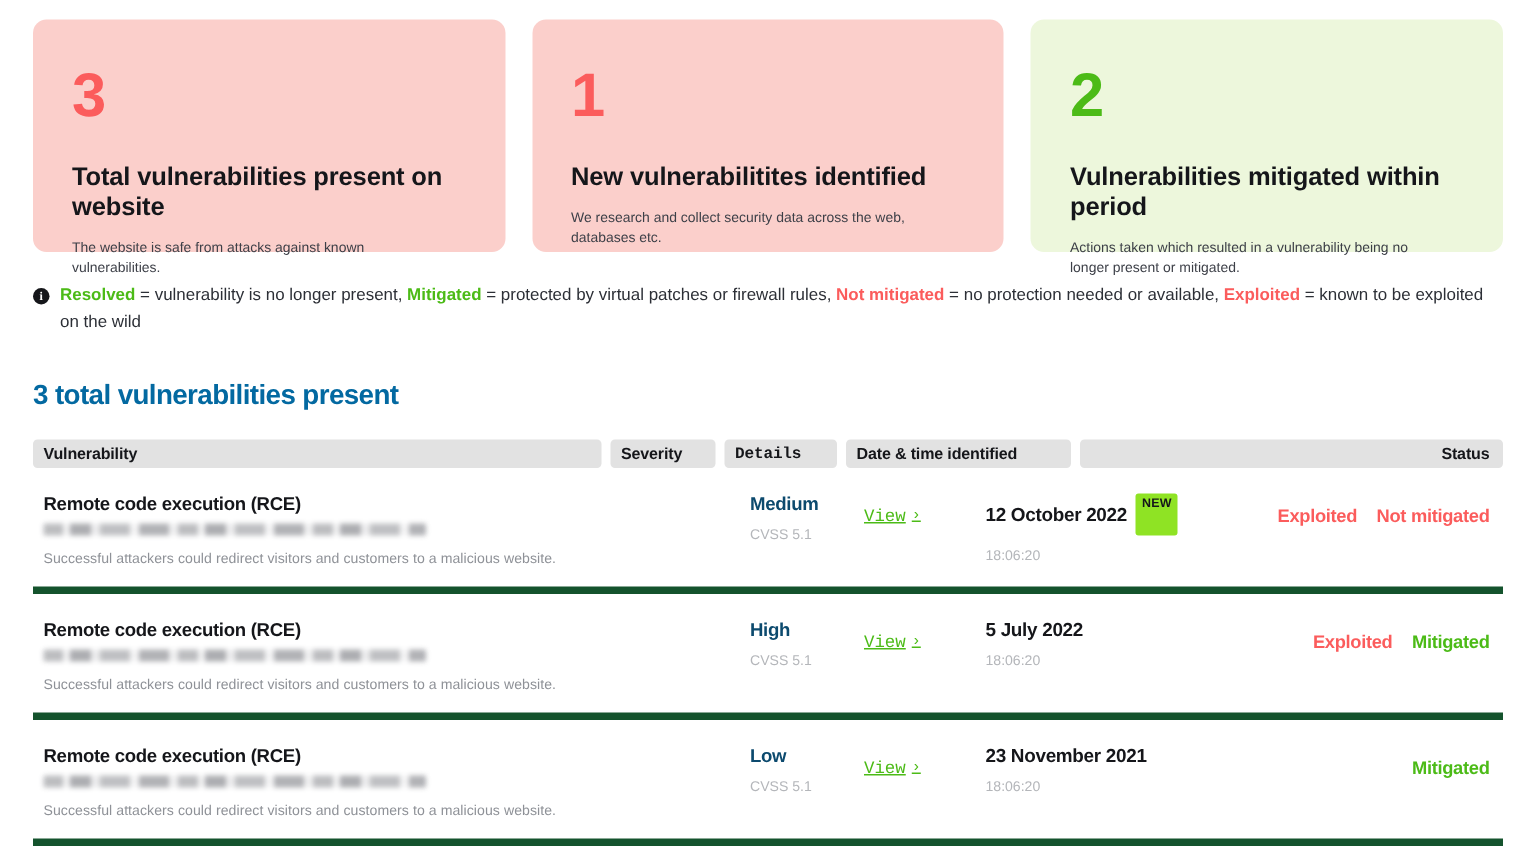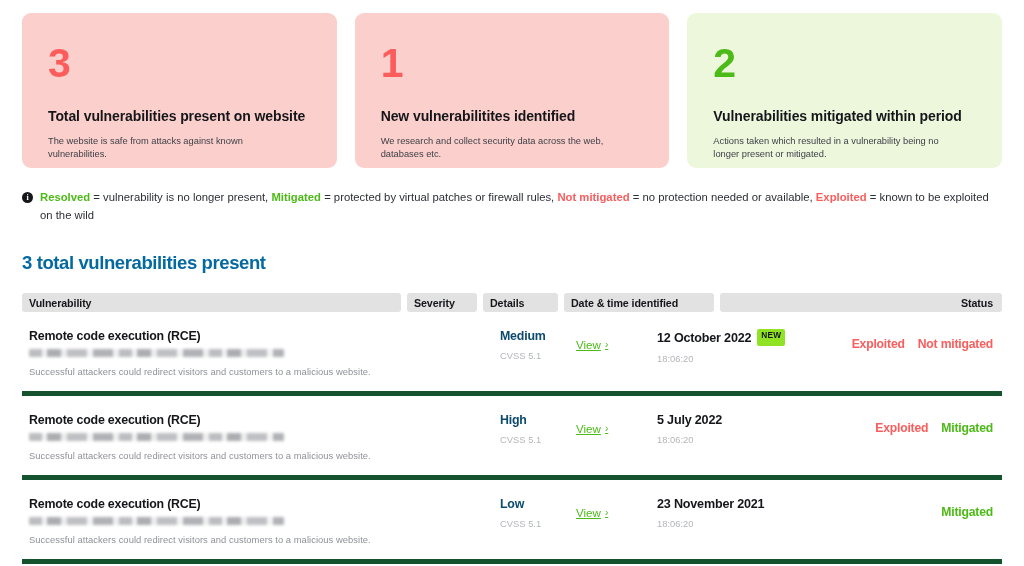--- a/index.html
+++ b/index.html
@@ -42,21 +42,21 @@
     font-weight: 700;
     line-height: 1;
     letter-spacing: -1px;
     margin-top: 10px;
     margin-bottom: 24px;
   }
   .card.red   .card-number { color: #fb5c5c; }
   .card.green .card-number { color: #4cbb17; }
 
   .card-title {
-    font-size: 14px;
+    font-size: 17px;
     font-weight: 700;
     color: #15161a;
     letter-spacing: -0.1px;
     margin-bottom: 11px;
   }
   .card-desc {
     font-size: 9.3px;
     font-weight: 400;
     color: #3c3f47;
     line-height: 1.45;
@@ -133,21 +133,21 @@
     gap: 6px;
     border-bottom: 5px solid #14532d;
     padding: 17px 0 14px 0;
     align-items: flex-start;
   }
   .row:first-of-type { border-top: 1px solid #ffffff; }
 
   .cell { padding: 0 7px; }
   .c-vuln   { width: 465px; }
   .c-sev    { width: 70px; }
-  .c-det    { width: 75px; }
+  .c-det    { width: 75px; font-family: Liberation Mono, monospace; }
   .c-date   { width: 150px; }
   .c-status { flex: 1 1 auto; display: flex; justify-content: flex-end; gap: 13px; padding-right: 9px; }
 
   .vuln-title {
     font-size: 12.4px;
     font-weight: 700;
     color: #15161a;
     letter-spacing: -0.2px;
     margin-bottom: 6px;
   }
@@ -209,21 +209,21 @@
     white-space: nowrap;
     display: flex;
     align-items: center;
     gap: 6px;
   }
   .badge-new {
     background: #8fe324;
     color: #15161a;
     font-size: 8.3px;
     font-weight: 700;
-    padding: 1px 4px 6px 4px;
+    padding: 1px 4px 17px 4px;
     border-radius: 2px;
     letter-spacing: 0.2px;
   }
   .date-time {
     font-size: 9.4px;
     color: #b4b6ba;
   }
 
   .status-tag {
     font-size: 12.2px;

